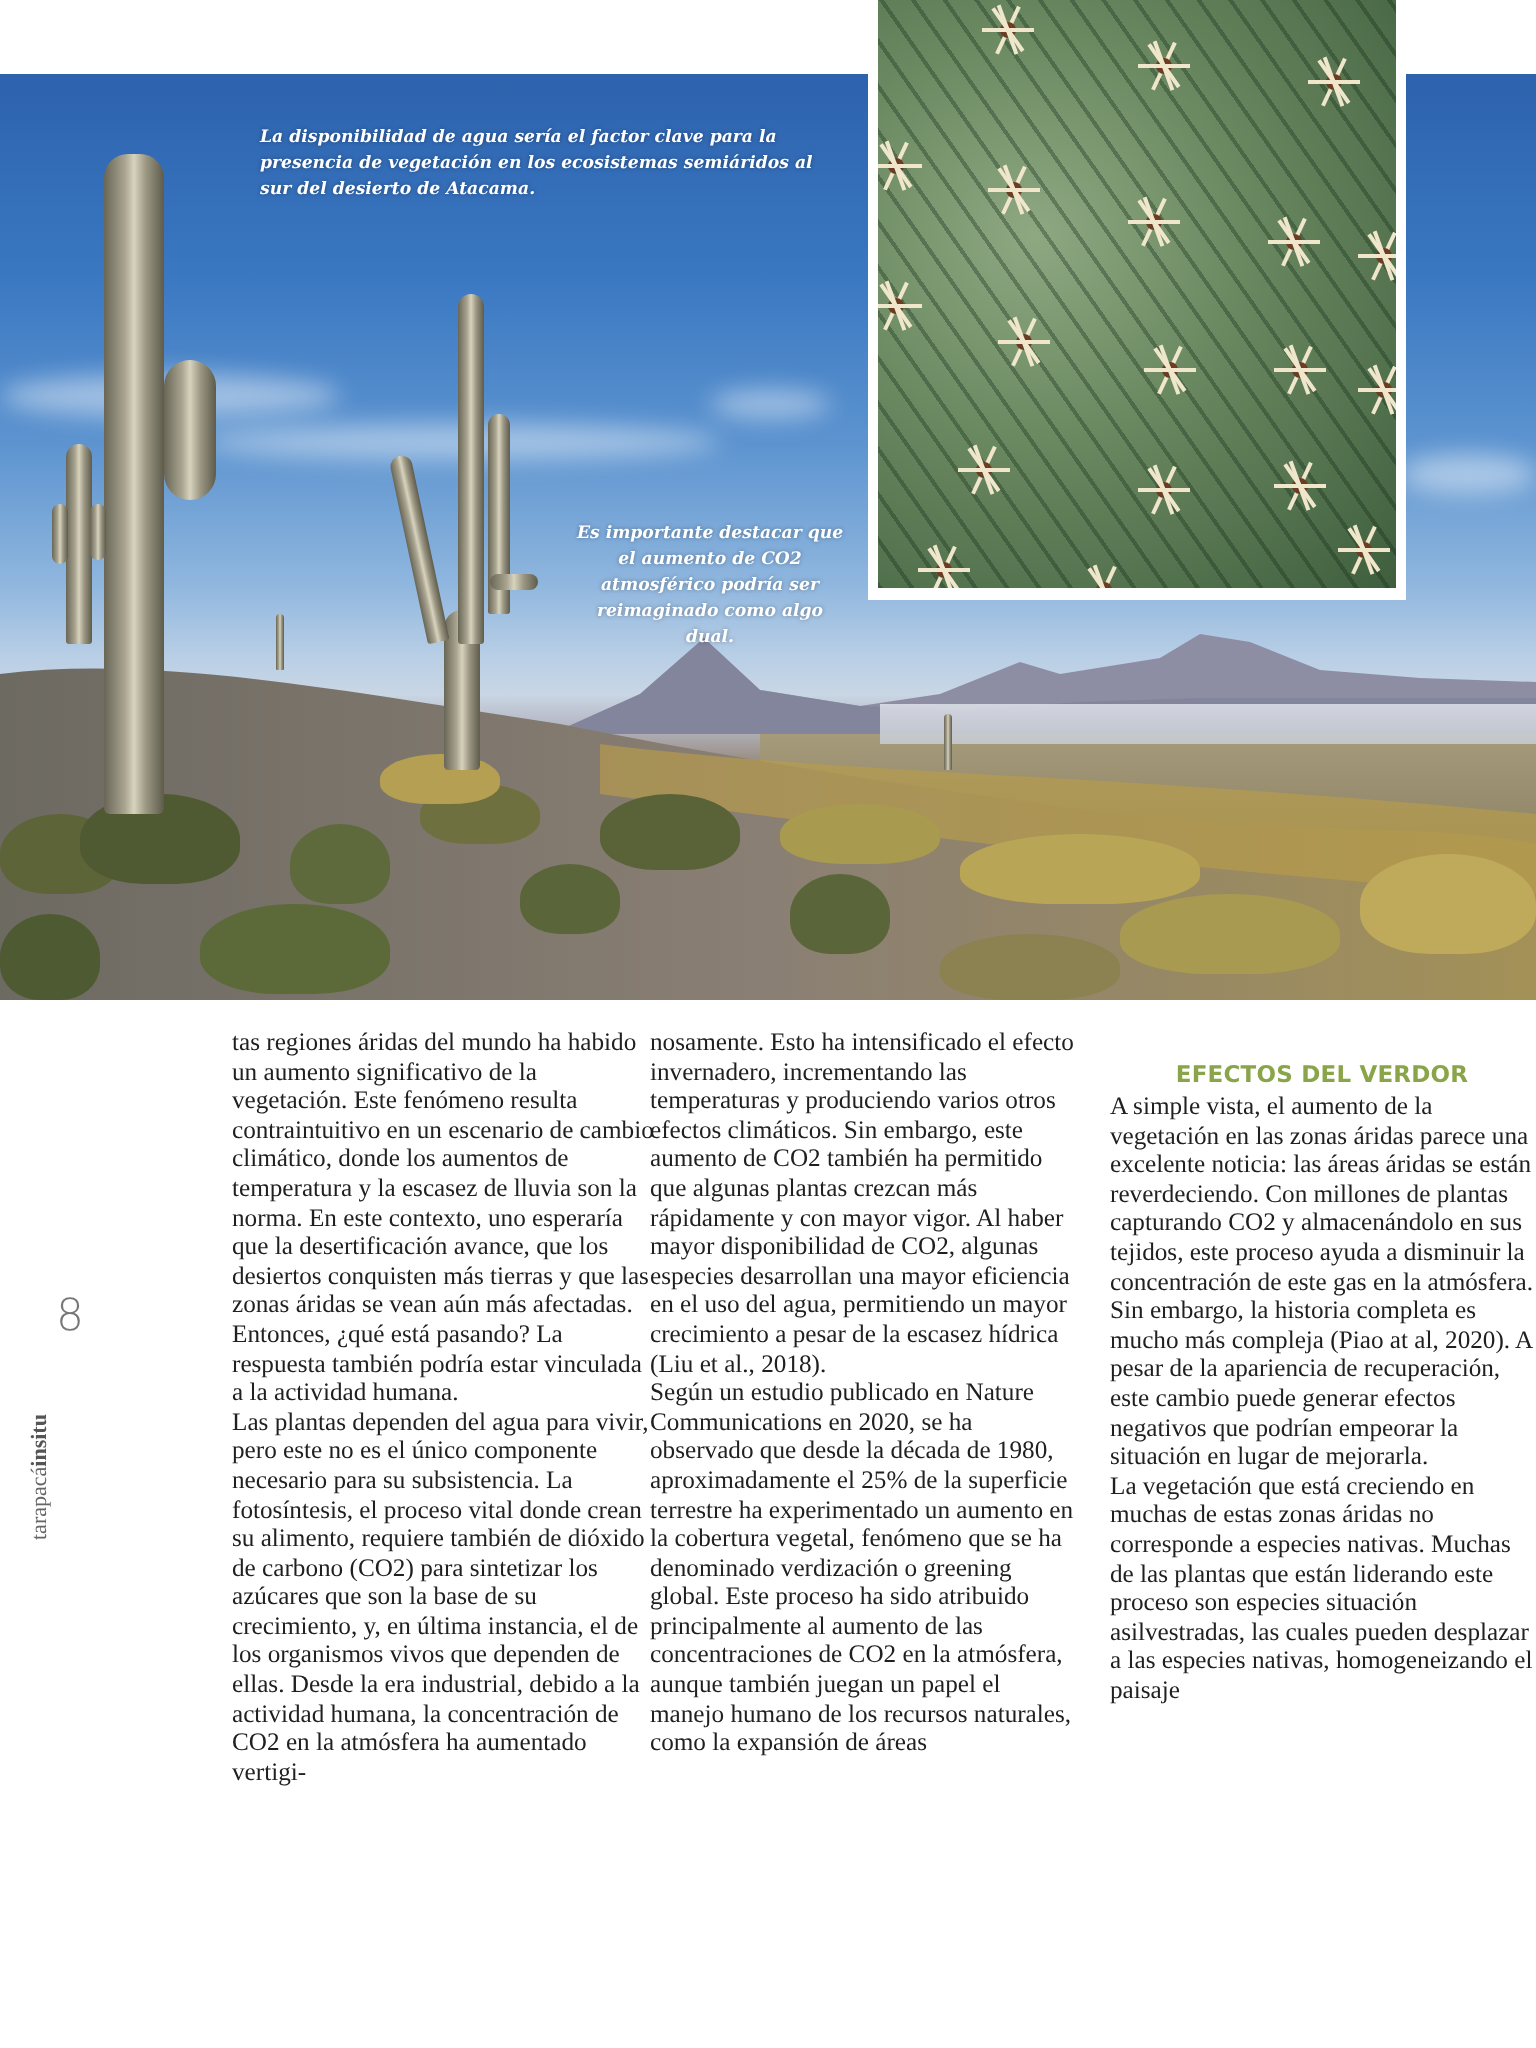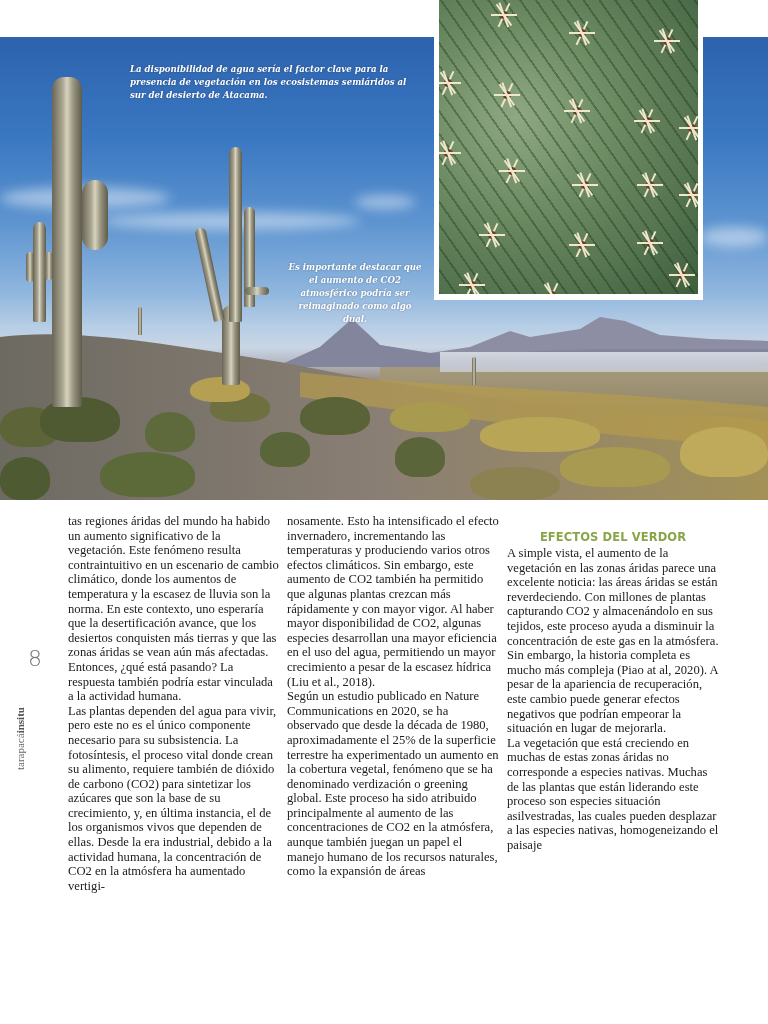--- a/index.html
+++ b/index.html
@@ -57,24 +57,24 @@
   .folio-brand {
     position: absolute; left: 14px; top: 680px; width: 50px; height: 90px;
     writing-mode: vertical-rl; transform: rotate(180deg);
     font-family: "Liberation Serif", serif; font-size: 11px; color: #666; text-align: left;
   }
   .folio-brand b { font-weight: bold; color: #555; }
 
   
   .col {
     position: absolute; top: 514px; width: 212px;
-    font-family: "Liberation Serif", serif; font-size: 12.6px; line-height: 14.6px; color: #202020;
+    font-family: "Liberation Serif", serif; font-size: 12.6px; line-height: 14.6px; color: #202020; margin-left: 48px;
   }
   .col-1 { left: 68px; }
-  .col-2 { left: 287px; }
+  .col-2 { left: 277px; }
   .col-3 { left: 507px; }
   .col p { margin: 0; }
   .section-heading {
     font-family: "DejaVu Sans", sans-serif; font-size: 11.5px; font-weight: bold;
     color: #8aa549; text-align: center; letter-spacing: 0.1px; margin: 16px 0 2px 0; line-height: 14px;
   }
 </style>
 </head>
 <body>
 

